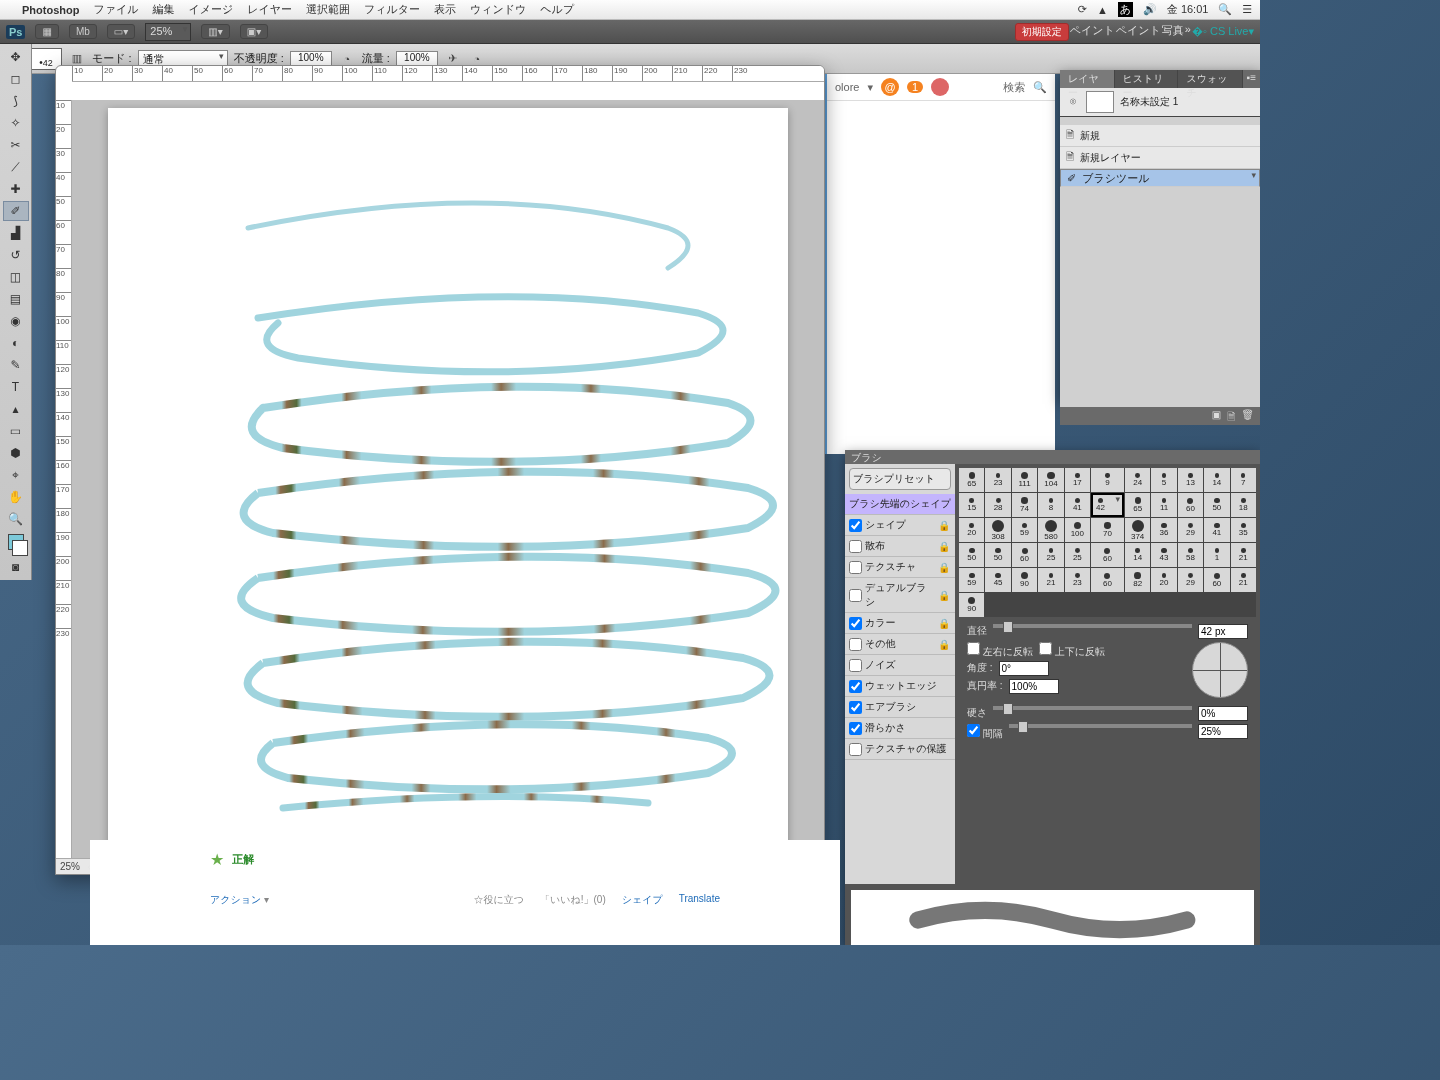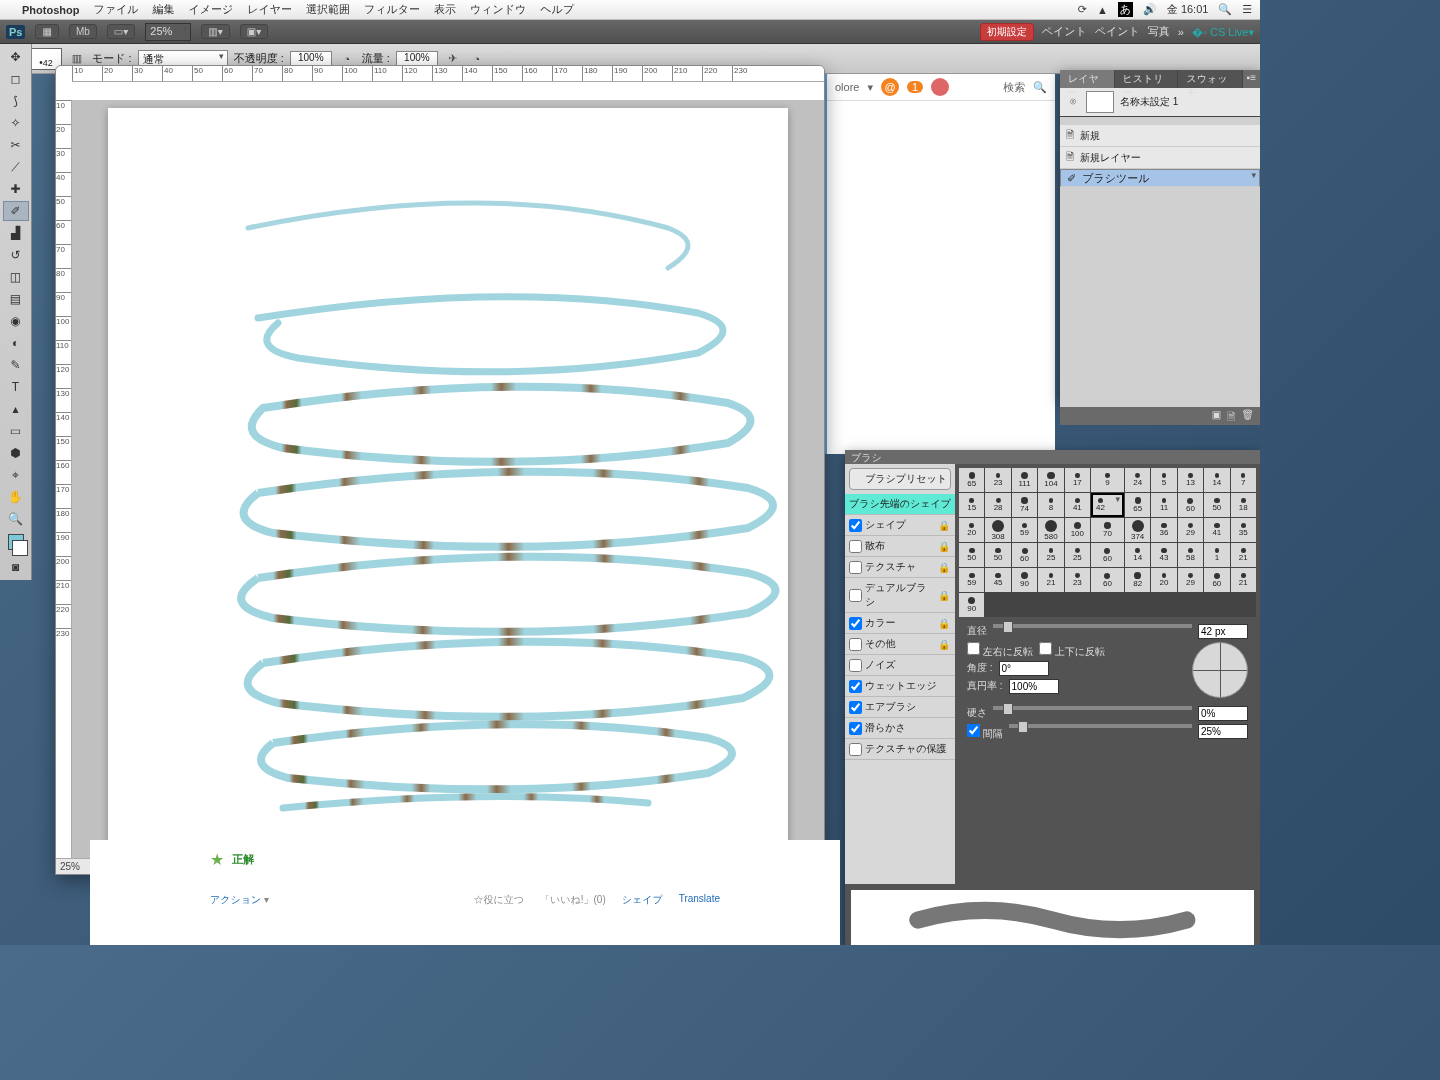--- a/index.html
+++ b/index.html
@@ -1,21 +1,21 @@
 <!DOCTYPE html>
 <html><head>
 <meta charset="utf-8">
 <style>
 * { margin: 0; padding: 0; box-sizing: border-box; font-family: "Hiragino Kaku Gothic Pro", "Lucida Grande", sans-serif; }
 body { background: linear-gradient(135deg, #4a6b8a, #2d4a66); width: 1260px; height: 945px; overflow: hidden; position: relative; font-size: 11px; }
 .menubar { height: 20px; background: linear-gradient(#fdfdfd, #e8e8e8); display: flex; align-items: center; padding: 0 8px; gap: 14px; color: #333; border-bottom: 1px solid #bbb; }
 .menubar .right { margin-left: auto; display: flex; gap: 10px; align-items: center; }
 .menubar b { font-weight: bold; }
 .app-toolbar { height: 24px; background: linear-gradient(#676767, #4f4f4f); display: flex; align-items: center; padding: 0 6px; gap: 10px; color: #ddd; border-bottom: 1px solid #333; }
-.app-toolbar .right { margin-left: auto; display: flex; gap: 8px; align-items: center; }
+.app-toolbar .right { margin-left: auto; display: flex; gap: 1px; align-items: flex-start; }
 .btn-小 { padding: 1px 6px; background: #555; border: 1px solid #444; color: #ccc; border-radius: 3px; font-size: 10px; }
 .btn-red { background: #c83c3c; border-color: #a02c2c; color: #fff; }
 .options-bar { height: 30px; background: linear-gradient(#dcdcdc, #c8c8c8); display: flex; align-items: center; padding: 0 6px; gap: 6px; border-bottom: 1px solid #999; font-size: 11px; color: #222; }
 .brush-chip { width: 32px; height: 22px; background: #fff; border: 1px solid #666; display: flex; align-items: flex-end; justify-content: center; font-size: 9px; padding-bottom: 1px; }
 .sel { background: #fff; border: 1px solid #888; padding: 1px 18px 1px 4px; font-size: 11px; height: 18px; position: relative; }
 .sel::after { content: "▾"; position: absolute; right: 3px; top: 0; font-size: 9px; color: #555; }
 .num-field { background: #fff; border: 1px solid #888; width: 42px; height: 16px; font-size: 10px; text-align: center; }
 .icn { width: 18px; height: 18px; display: flex; align-items: center; justify-content: center; color: #444; }
 
 .tools { position: absolute; left: 0; top: 44px; width: 32px; background: linear-gradient(#d5d5d5, #c5c5c5); border-right: 1px solid #888; padding: 2px 0; display: flex; flex-direction: column; align-items: center; gap: 0; }
@@ -45,22 +45,22 @@
 .eye { width: 14px; text-align: center; }
 .thumb { width: 28px; height: 22px; background: #fff; border: 1px solid #888; }
 .hist-row { display: flex; align-items: center; gap: 6px; padding: 2px 6px; background: #e8e8e8; color: #222; border-bottom: 1px solid #ccc; }
 .hist-row.sel { background: #a6c4e8; }
 
 .brush-panel { left: 845px; top: 450px; width: 415px; height: 495px; background: #535353; }
 .brush-header { height: 14px; background: #6a6a6a; padding: 1px 6px; font-size: 10px; }
 .brush-body { display: flex; height: 420px; }
 .brush-left { width: 110px; background: #d8d8d8; color: #222; display: flex; flex-direction: column; }
 .brush-opt { padding: 3px 4px; border-bottom: 1px solid #bbb; display: flex; align-items: center; gap: 3px; font-size: 10px; }
-.brush-opt.active { background: #5eead4; }
-.brush-preset-btn { background: #e8e8e8; border: 1px solid #999; margin: 4px; padding: 3px; text-align: right; border-radius: 4px; }
+.brush-opt.active { background: #c4b5fd; }
+.brush-preset-btn { background: #e8e8e8; border: 1px solid #999; margin: 4px; padding: 3px; text-align: left; border-radius: 4px; }
 .brush-right { flex: 1; background: #535353; padding: 4px; overflow: hidden; }
 .brush-grid { display: grid; grid-template-columns: repeat(11, 1fr); gap: 1px; background: #444; }
 .brush-cell { background: #d8d8d8; height: 24px; display: flex; flex-direction: column; align-items: center; justify-content: center; font-size: 8px; color: #222; }
 .brush-cell.sel { outline: 2px solid #000; outline-offset: -2px; }
 .brush-cell .bdot { width: 10px; height: 10px; background: #333; border-radius: 50%; }
 .brush-controls { padding: 4px 8px; color: #ddd; font-size: 10px; }
 .brush-controls .row { display: flex; align-items: flex-start; gap: 6px; margin: 3px 0; }
 .brush-controls input[type=text] { width: 50px; background: #fff; border: 1px solid #333; font-size: 10px; padding: 1px 2px; color: #000; }
 .slider { flex: 1; height: 4px; background: #888; position: relative; }
 .slider::after { content: ""; position: absolute; left: 5%; top: -3px; width: 8px; height: 10px; background: #ccc; border: 1px solid #555; }

